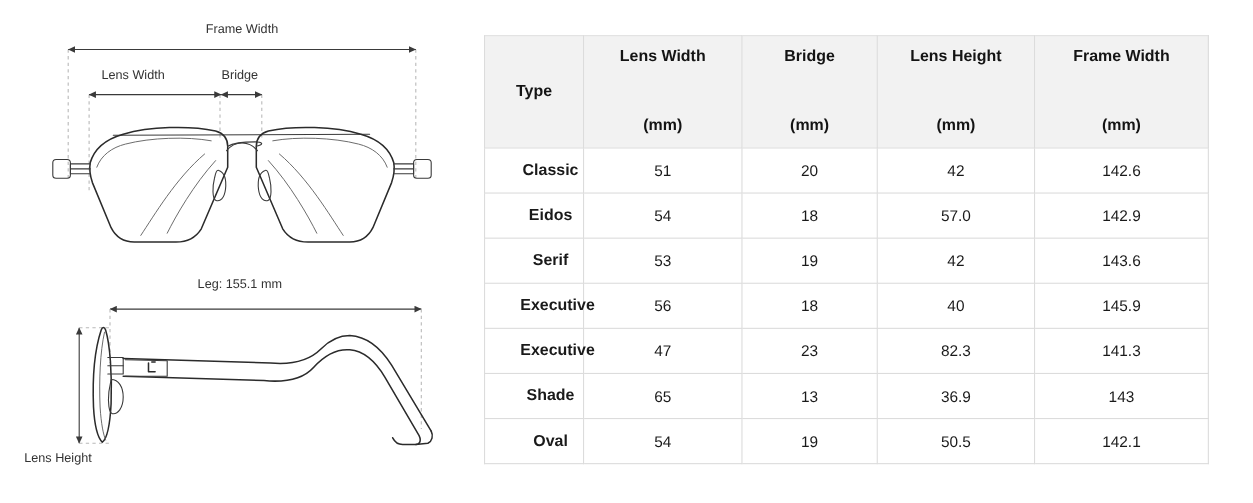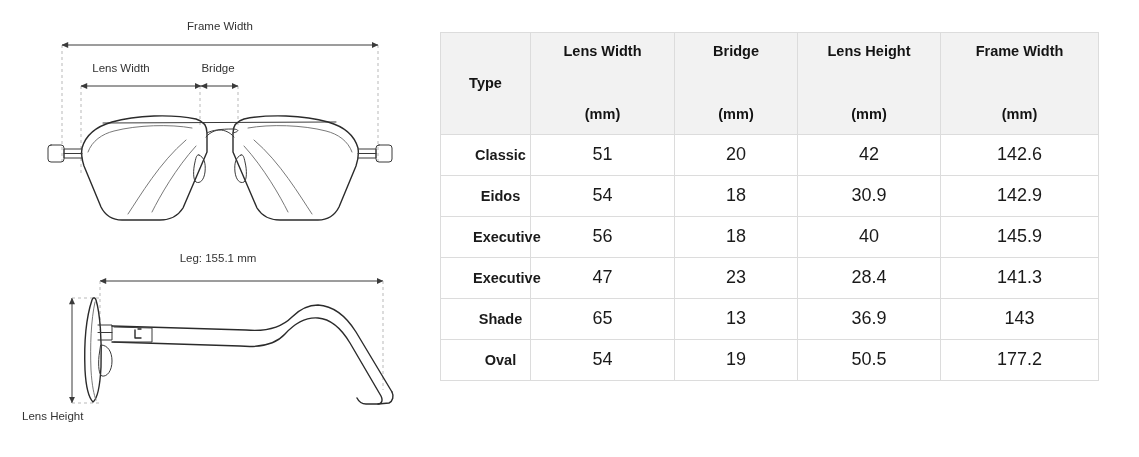--- a/index.html
+++ b/index.html
@@ -101,21 +101,21 @@
     padding: 6px 2px;
     line-height: 1.75;
   }
   table.spec-table thead th .hdr-unit {
     display: block;
     font-weight: bold;
     margin-top: 38px;
   }
   table.spec-table tbody td {
     height: 40px;
-    font-size: 18px;
+    font-size: 14px;
     color: #1a1a1a;
     background: #ffffff;
     padding: 0 2px;
   }
   table.spec-table tbody td.type-cell {
     font-weight: bold;
     font-size: 14.5px;
     padding-left: 32px;
   }
   col.c-type   { width: 90px; }
@@ -316,48 +316,55 @@
             <td class="type-cell">Classic</td>
             <td>51</td>
             <td>20</td>
             <td>42</td>
             <td>142.6</td>
           </tr>
           <tr>
             <td class="type-cell">Eidos</td>
             <td>54</td>
             <td>18</td>
-            <td>30.9</td>
+            <td>57.0</td>
             <td>142.9</td>
+          </tr>
+          <tr>
+            <td class="type-cell">Serif</td>
+            <td>53</td>
+            <td>19</td>
+            <td>42</td>
+            <td>143.6</td>
           </tr>
           <tr>
             <td class="type-cell">Executive</td>
             <td>56</td>
             <td>18</td>
             <td>40</td>
             <td>145.9</td>
           </tr>
           <tr>
             <td class="type-cell">Executive</td>
             <td>47</td>
             <td>23</td>
-            <td>28.4</td>
+            <td>82.3</td>
             <td>141.3</td>
           </tr>
           <tr>
             <td class="type-cell">Shade</td>
             <td>65</td>
             <td>13</td>
             <td>36.9</td>
             <td>143</td>
           </tr>
           <tr>
             <td class="type-cell">Oval</td>
             <td>54</td>
             <td>19</td>
             <td>50.5</td>
-            <td>177.2</td>
+            <td>142.1</td>
           </tr>
         </tbody>
     </table>
   </div>
 
 </div>
 
 </body></html>

